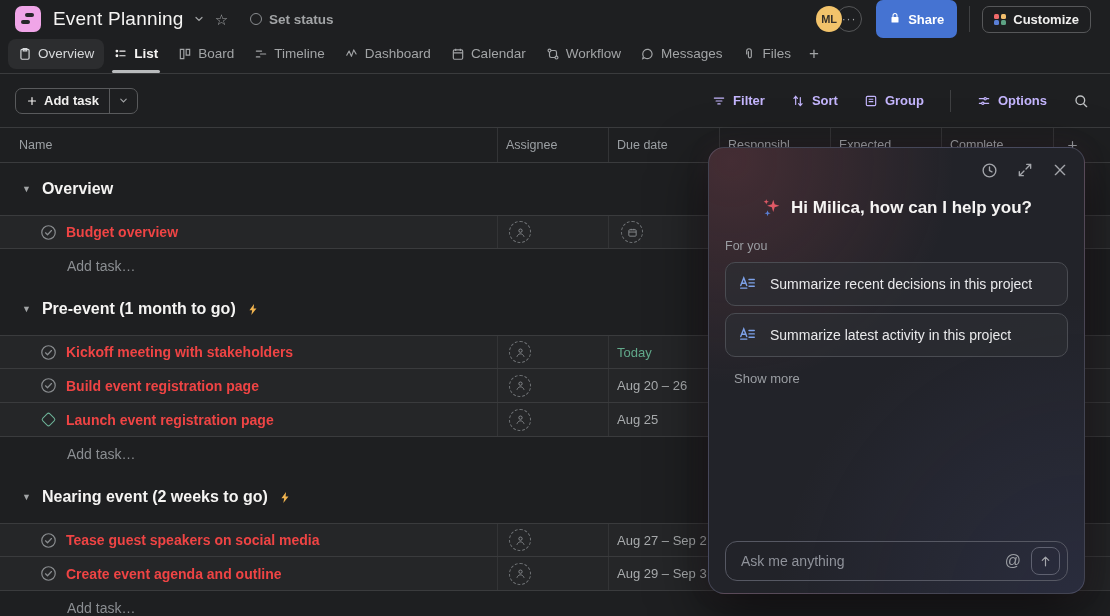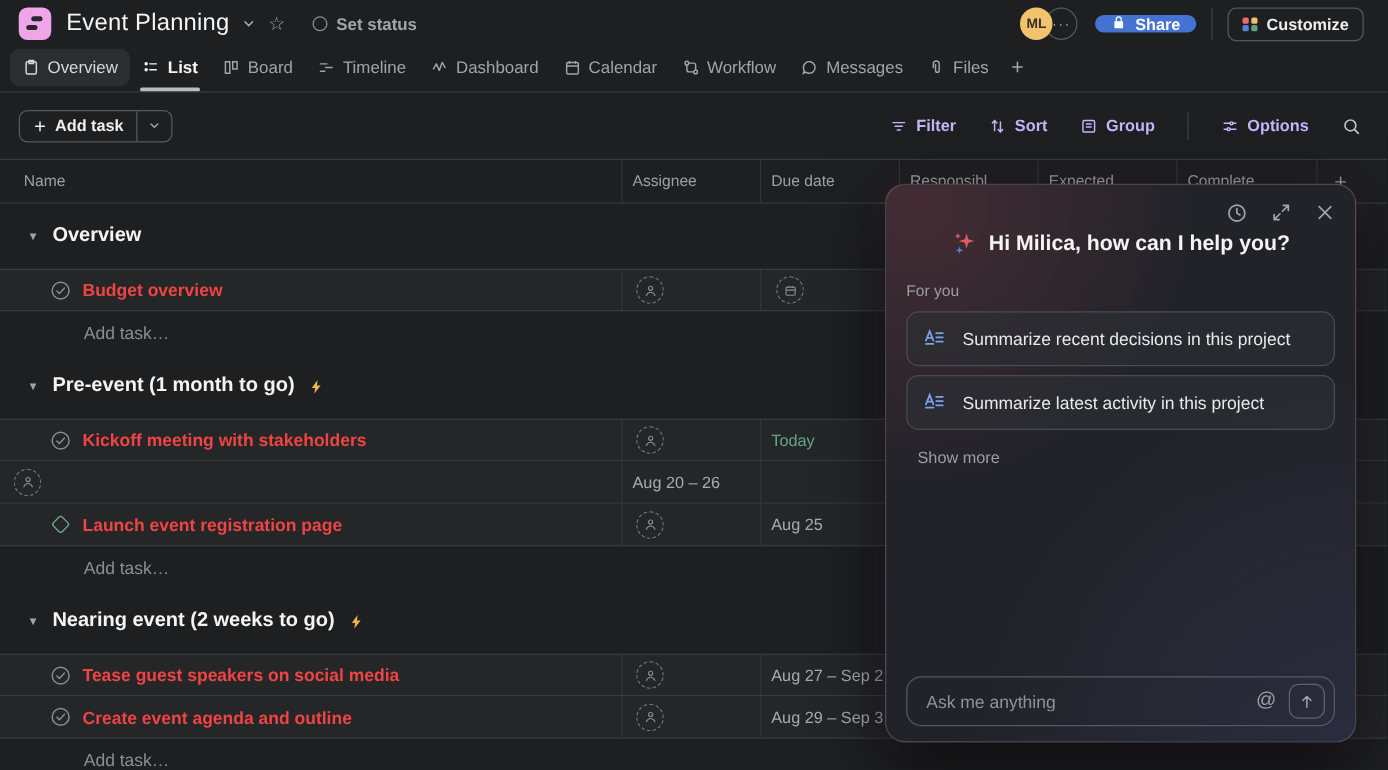--- a/index.html
+++ b/index.html
@@ -17,21 +17,21 @@
   .title-chevron { margin-left:9px; color:#a2a4a6; display:flex; }
   .star { margin-left:10px; color:#a2a4a6; font-size:15px; line-height:1; }
   .set-status { display:flex; align-items:center; gap:7px; margin-left:22px; color:#a2a4a6; font-size:13.5px; font-weight:600; }
   .status-circle { width:12px; height:12px; border:1.5px solid #8a8d90; border-radius:50%; }
   .header-right { margin-left:auto; display:flex; align-items:center; }
   .avatar { width:26px; height:26px; border-radius:50%; background:#f2c36b; color:#35302a;
     font-size:11px; font-weight:700; display:flex; align-items:center; justify-content:center; z-index:2; }
   .dots-btn { width:26px; height:26px; border-radius:50%; border:1px solid #565759; color:#a2a4a6;
     display:flex; align-items:center; justify-content:center; font-size:12px; letter-spacing:1px;
     margin-left:-6px; background:#1e1f21; }
-  .share-btn { margin-left:14px; height:14px; background:#4573d2; border-radius:7px; display:flex;
+  .share-btn { margin-left:14px; height:38px; background:#4573d2; border-radius:7px; display:flex;
     align-items:center; gap:7px; padding:0 13px; font-size:13px; font-weight:600; color:#fff; }
   .hdr-divider { width:1px; height:26px; background:#3f4042; margin:0 12px; }
   .customize-btn { height:27px; border:1px solid #565759; border-radius:7px; display:flex; align-items:center;
     gap:8px; padding:0 11px; font-size:13px; font-weight:600; color:#f0efee; }
   .grid-ic { width:11px; height:11px; display:grid; grid-template-columns:5px 5px; grid-template-rows:5px 5px; gap:1.5px; }
   .grid-ic i { border-radius:1.5px; }
   
   .tabs-row { height:39px; display:flex; align-items:center; padding:0 8px; }
   .tab { display:flex; align-items:center; gap:6px; color:#a2a4a6; font-size:13.5px; font-weight:500;
     padding:6px 10px; border-radius:8px; position:relative; height:30px; }
@@ -82,21 +82,21 @@
   .ai-panel { position:absolute; left:708px; top:147px; width:377px; height:447px; border-radius:16px;
     background:
       radial-gradient(circle at 6% 3%, rgba(205,85,95,0.20), transparent 40%),
       radial-gradient(circle at 100% 104%, rgba(95,110,205,0.13), transparent 52%),
       #222329;
     border:1px solid rgba(145,145,180,0.30);
     box-shadow:0 18px 55px rgba(0,0,0,0.62), 0 0 24px rgba(180,80,120,0.10);
     display:flex; flex-direction:column; padding:12px 16px; z-index:10; }
   .panel-icons { display:flex; justify-content:flex-end; align-items:center; gap:19px; height:20px; color:#a4a6ab; }
   .panel-icons span { display:flex; }
-  .greeting { margin-top:4px; display:flex; align-items:center; justify-content:center; gap:9px;
+  .greeting { margin-top:17px; display:flex; align-items:center; justify-content:center; gap:9px;
     font-size:17px; font-weight:700; color:#f5f4f3; }
   .for-you { margin-top:21px; font-size:12.5px; color:#9b9ea3; }
   .sugg-card { margin-top:9px; height:44px; border:1px solid #4a4c52; border-radius:10px;
     background:rgba(44,45,51,0.75); display:flex; align-items:center; gap:13px; padding:0 12px;
     font-size:14px; color:#e9e9eb; }
   .sugg-card + .sugg-card { margin-top:7px; }
   .sugg-card .s-ic { display:flex; flex:0 0 auto; }
   .show-more { margin-top:14px; margin-left:9px; font-size:13px; color:#9b9ea3; }
   .panel-spacer { flex:1; }
   .ask-bar { height:40px; border:1px solid #565863; border-radius:12px; display:flex; align-items:center;
@@ -347,20 +347,27 @@
             </svg>
         </span>
       </div>
       <div class="cell-due due-green">Today</div>
       <div></div>
         <div></div>
         <div></div>
         <div></div>
     </div>
     <div class="grid-row task-row">
+      <div class="cell-name">
+        <svg width="17" height="17" viewBox="0 0 24 24">
+            <circle cx="12" cy="12" r="9.5" fill="none" stroke="#898c8f" stroke-width="1.7"></circle>
+            <path d="M7.8 12.4l2.8 2.8 5.6-6" fill="none" stroke="#898c8f" stroke-width="1.7" stroke-linecap="round" stroke-linejoin="round"></path>
+          </svg>
+        <span>Build event registration page</span>
+      </div>
       <div class="cell-assignee">
         <span class="dashed-circle">
           <svg width="11" height="11" viewBox="0 0 24 24">
               <circle cx="12" cy="8" r="3.6" fill="none" stroke="#8a8d90" stroke-width="2"></circle>
               <path d="M4.5 20.5c1.6-3.8 4.4-5.6 7.5-5.6s5.9 1.8 7.5 5.6" fill="none" stroke="#8a8d90" stroke-width="2" stroke-linecap="round"></path>
             </svg>
         </span>
       </div>
       <div class="cell-due">Aug 20 – 26</div>
       <div></div>

